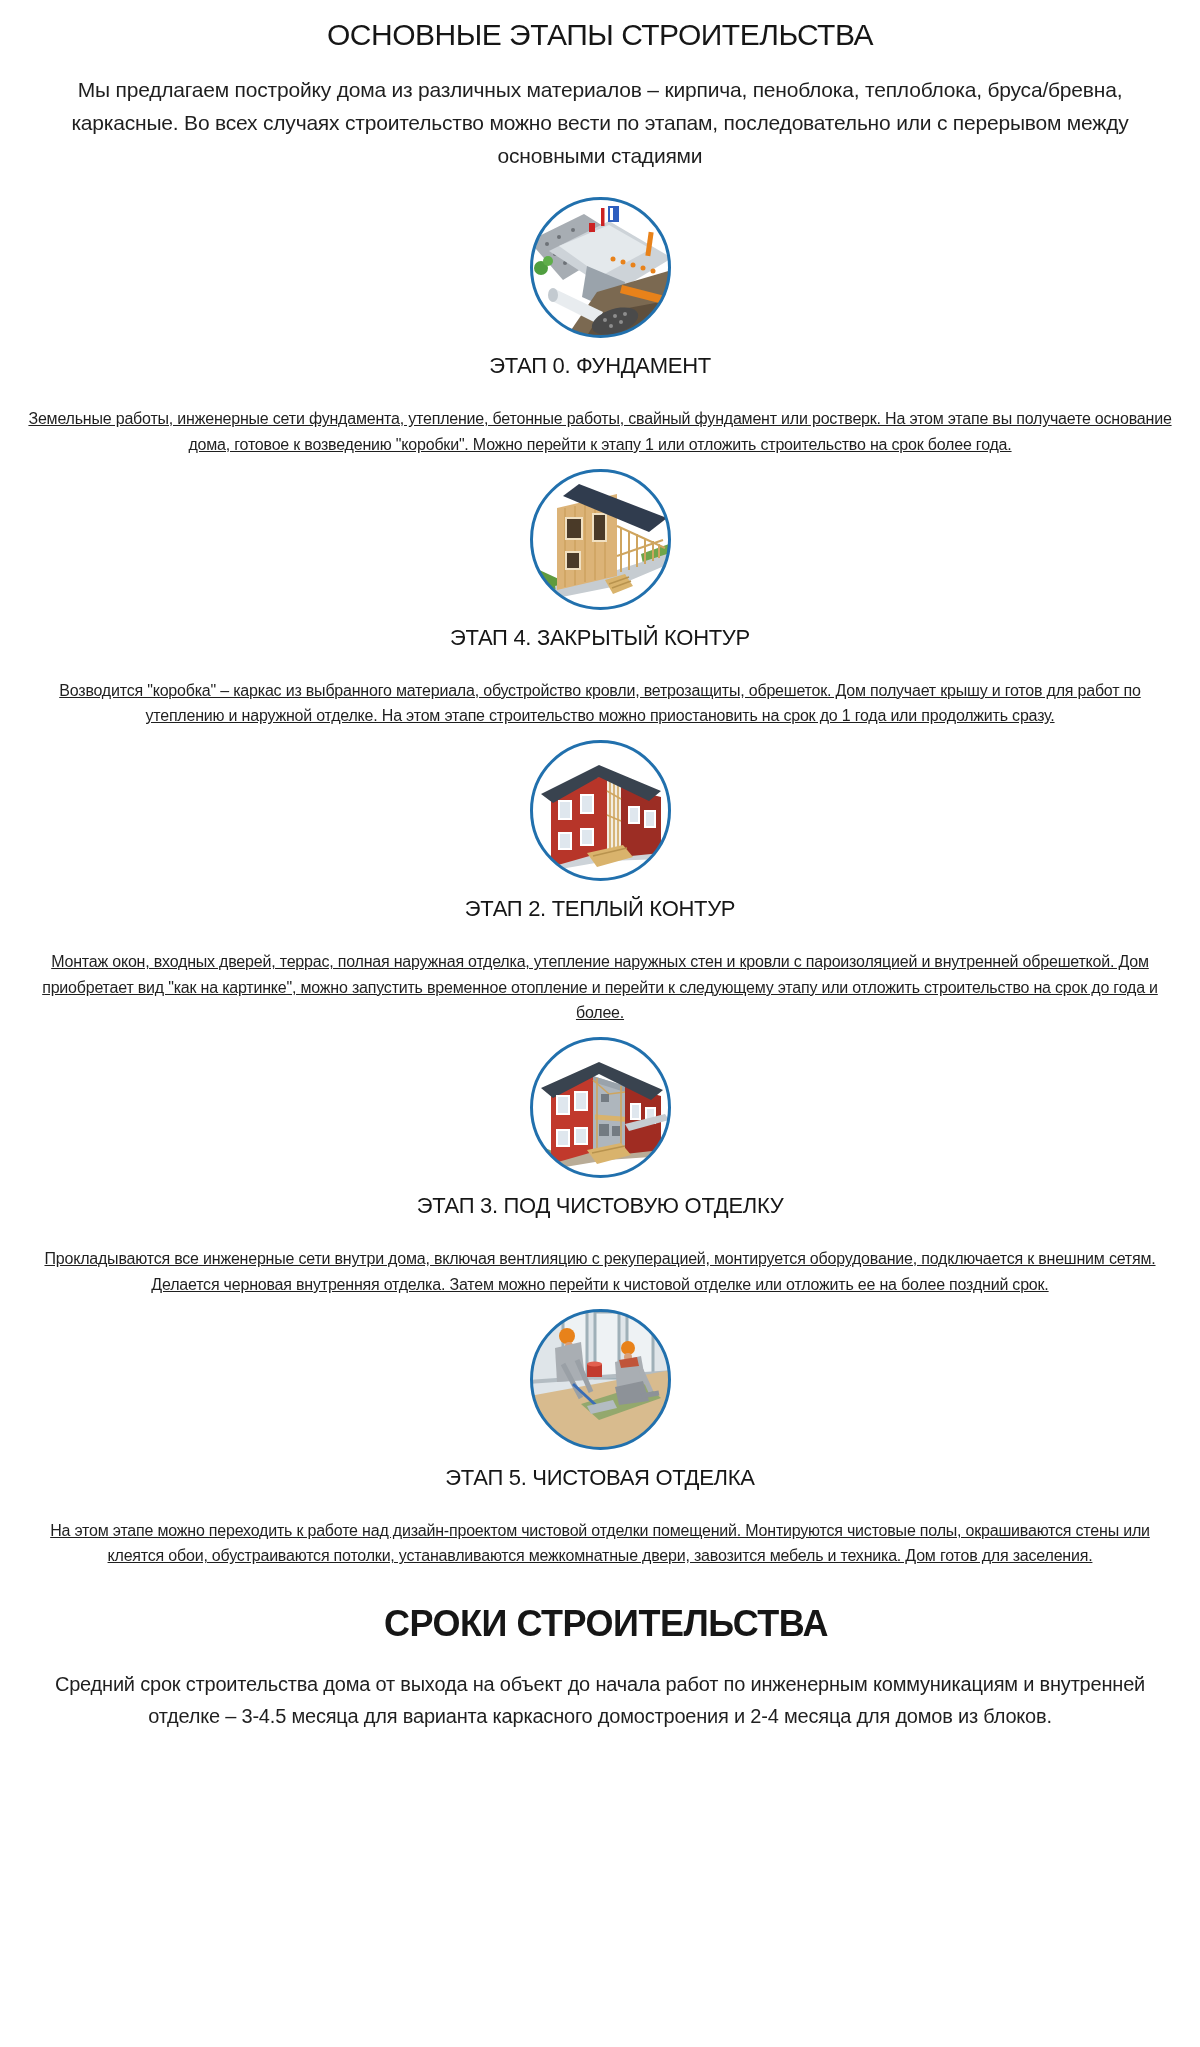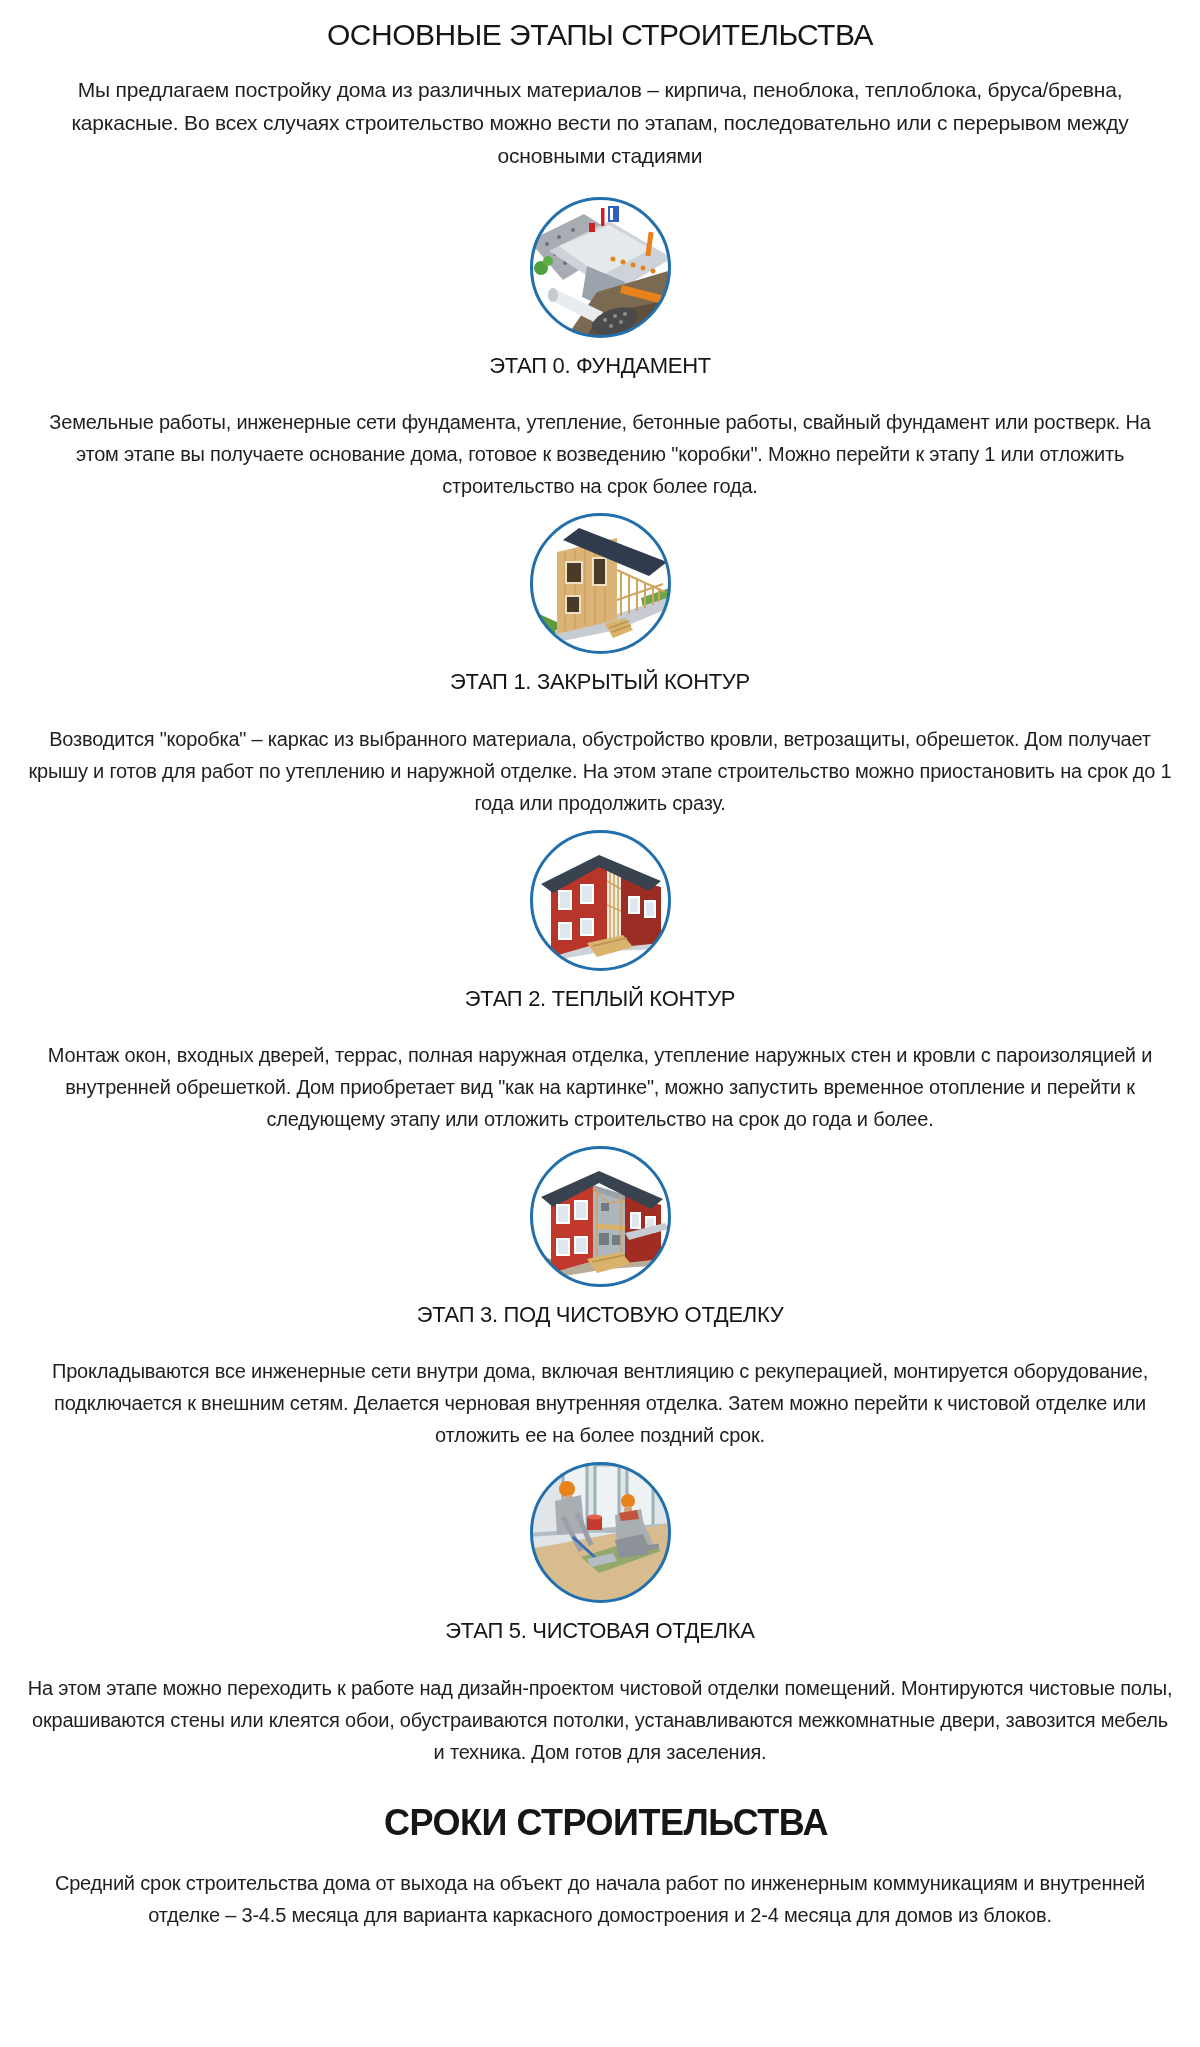--- a/index.html
+++ b/index.html
@@ -38,25 +38,26 @@
   .stage-figure svg{display:block;width:143px;height:143px;}
   .stage-heading{
     font-size:22px;
     font-weight:500;
     letter-spacing:-0.3px;
     margin:14px auto 0;
     line-height:1.15;
     color:#161616;
   }
   .stage-text{
-    font-size:20px;
+    font-size:16px;
     line-height:1.6;
     margin:28px auto 0;
     max-width:1165px;
     letter-spacing:-0.2px;
+    text-decoration:underline;
   }
   .terms-heading{
     font-size:36px;
     font-weight:700;
     letter-spacing:-0.5px;
     margin:34px auto 0;
     line-height:1.15;
     color:#161616;
     padding-left:12px;
   }
@@ -172,21 +173,21 @@
               <line x1="130" y1="76" x2="130" y2="90"></line>
             <line x1="88" y1="88" x2="134" y2="72"></line>
           </g>
           <polygon points="76,112 96,106 104,118 84,126" fill="#d9b36c"></polygon>
           <line x1="80" y1="116" x2="100" y2="109" stroke="#b8934e" stroke-width="1.5"></line>
           <line x1="83" y1="120" x2="102" y2="113" stroke="#b8934e" stroke-width="1.5"></line>
         </g>
         <circle cx="71.5" cy="71.5" r="69" fill="none" stroke="#2170ad" stroke-width="3"></circle>
       </svg>
     </div>
-    <h2 class="stage-heading">ЭТАП 1. ЗАКРЫТЫЙ КОНТУР</h2>
+    <h2 class="stage-heading">ЭТАП 4. ЗАКРЫТЫЙ КОНТУР</h2>
     <p class="stage-text">Возводится "коробка" – каркас из выбранного материала, обустройство кровли, ветрозащиты, обрешеток. Дом получает крышу и готов для работ по утеплению и наружной отделке. На этом этапе строительство можно приостановить на срок до 1 года или продолжить сразу.</p>
   </div>
 
   <div>
     <div class="stage-figure tight" role="img" aria-label="red-house-exterior-cutaway-render">
       <svg viewBox="0 0 143 143" xmlns="http://www.w3.org/2000/svg">
         <defs>
             <clipPath id="clip2">
               <circle cx="71.5" cy="71.5" r="69"></circle>
             </clipPath>

